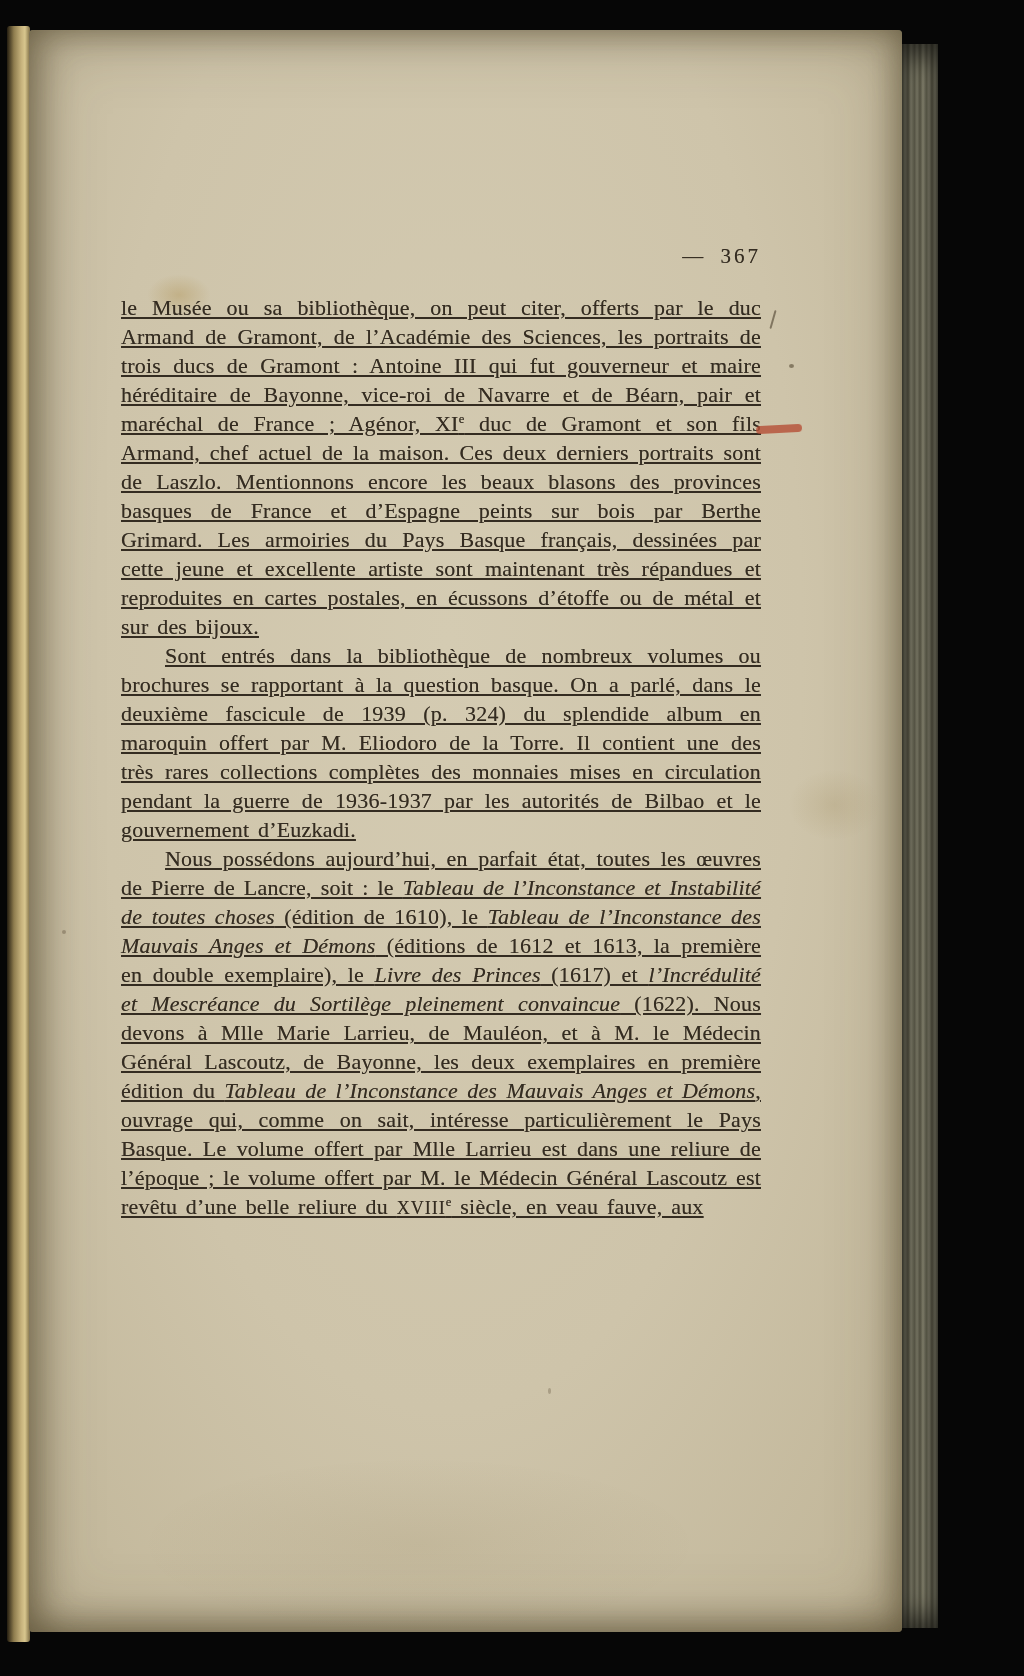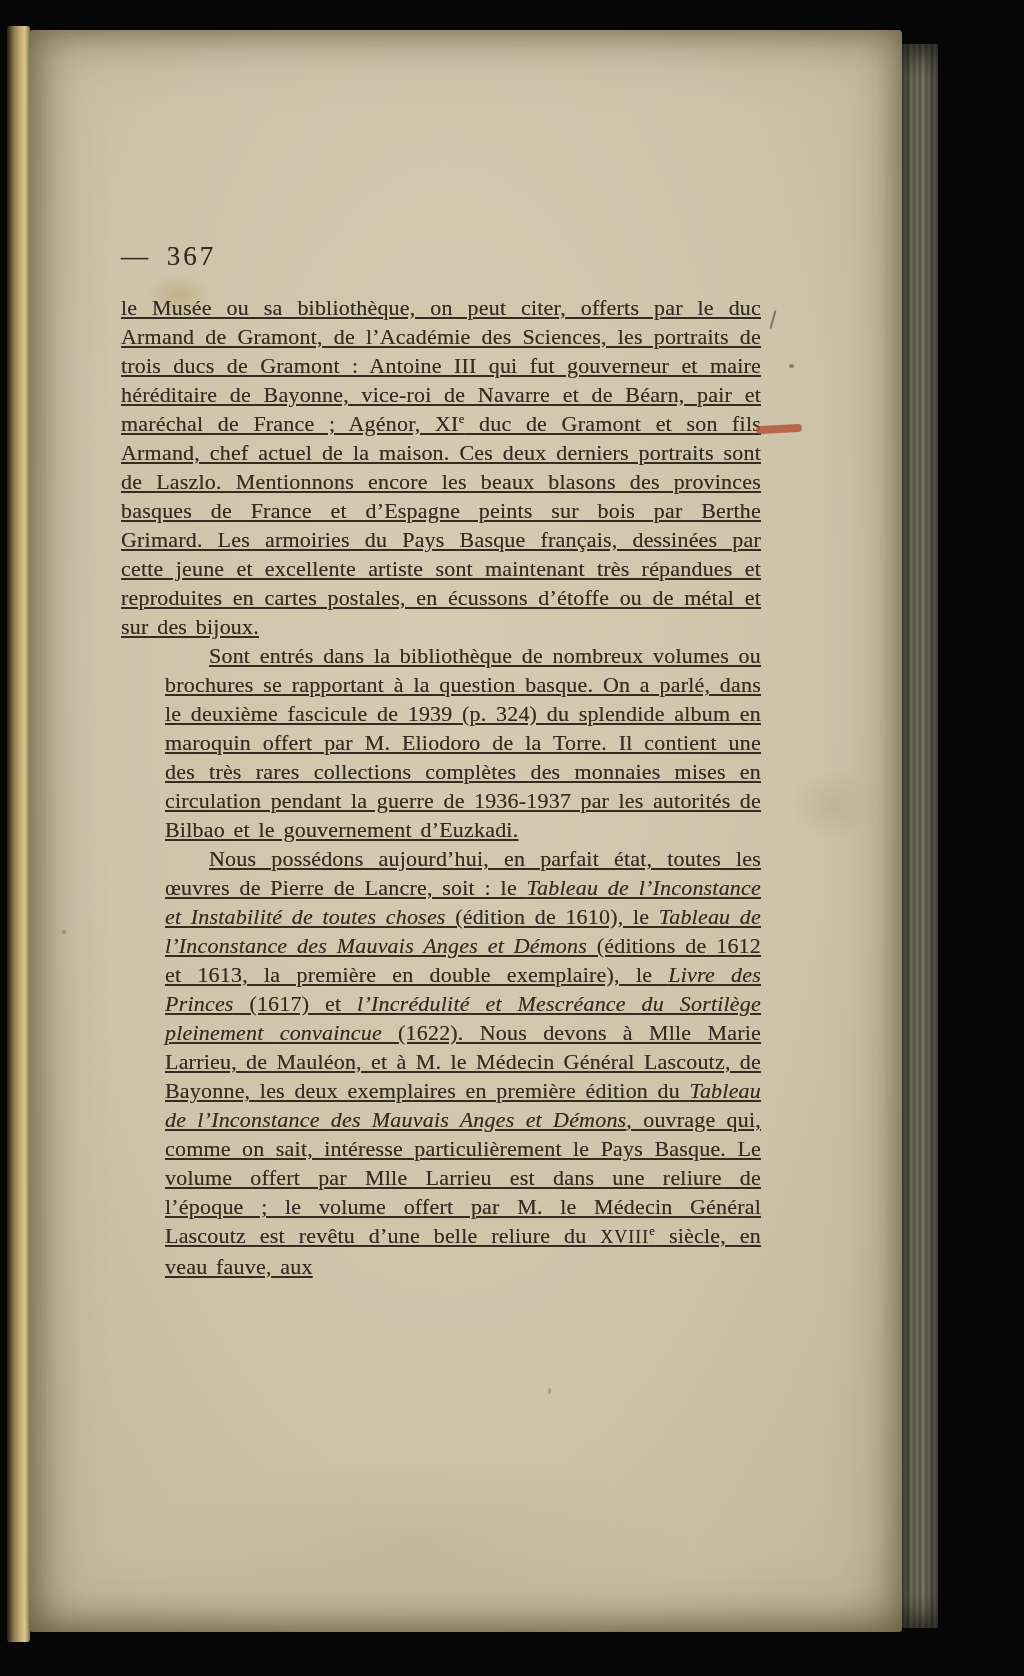--- a/index.html
+++ b/index.html
@@ -30,25 +30,25 @@
                inset -8px 0 26px rgba(70,58,32,.22),
                inset 0 -10px 30px rgba(70,58,32,.22);
   }
   .text-block {
     position:absolute; left:92px; top:212px; width:640px;
     color:#342c21; font-size:22px; line-height:29px;
     text-align:justify; word-spacing:3px; letter-spacing:.2px;
     text-shadow:0 0 .5px rgba(52,44,33,.55);
   }
   .page-number {
-    text-align:left; font-size:27px; letter-spacing:3px;
+    text-align:right; font-size:21px; letter-spacing:3px;
     margin:0 0 22px 0; word-spacing:6px;
   }
   .para { margin:0;text-decoration:underline; }
-  .para.indent { text-indent:44px;margin-left:44px; }
+  .para.indent { text-indent:44px; }
   .it { font-style:italic; }
   .sup { font-size:.58em; vertical-align:super; line-height:0; }
   .sc { font-size:.82em; letter-spacing:1px; }
   
   .red-mark {
     position:absolute; left:756px; top:425px; width:46px; height:8px;
     background:#b64f36; border-radius:4px; transform:rotate(-3deg);
     opacity:.8; filter:blur(.6px);
   }
   .pencil-slash {

